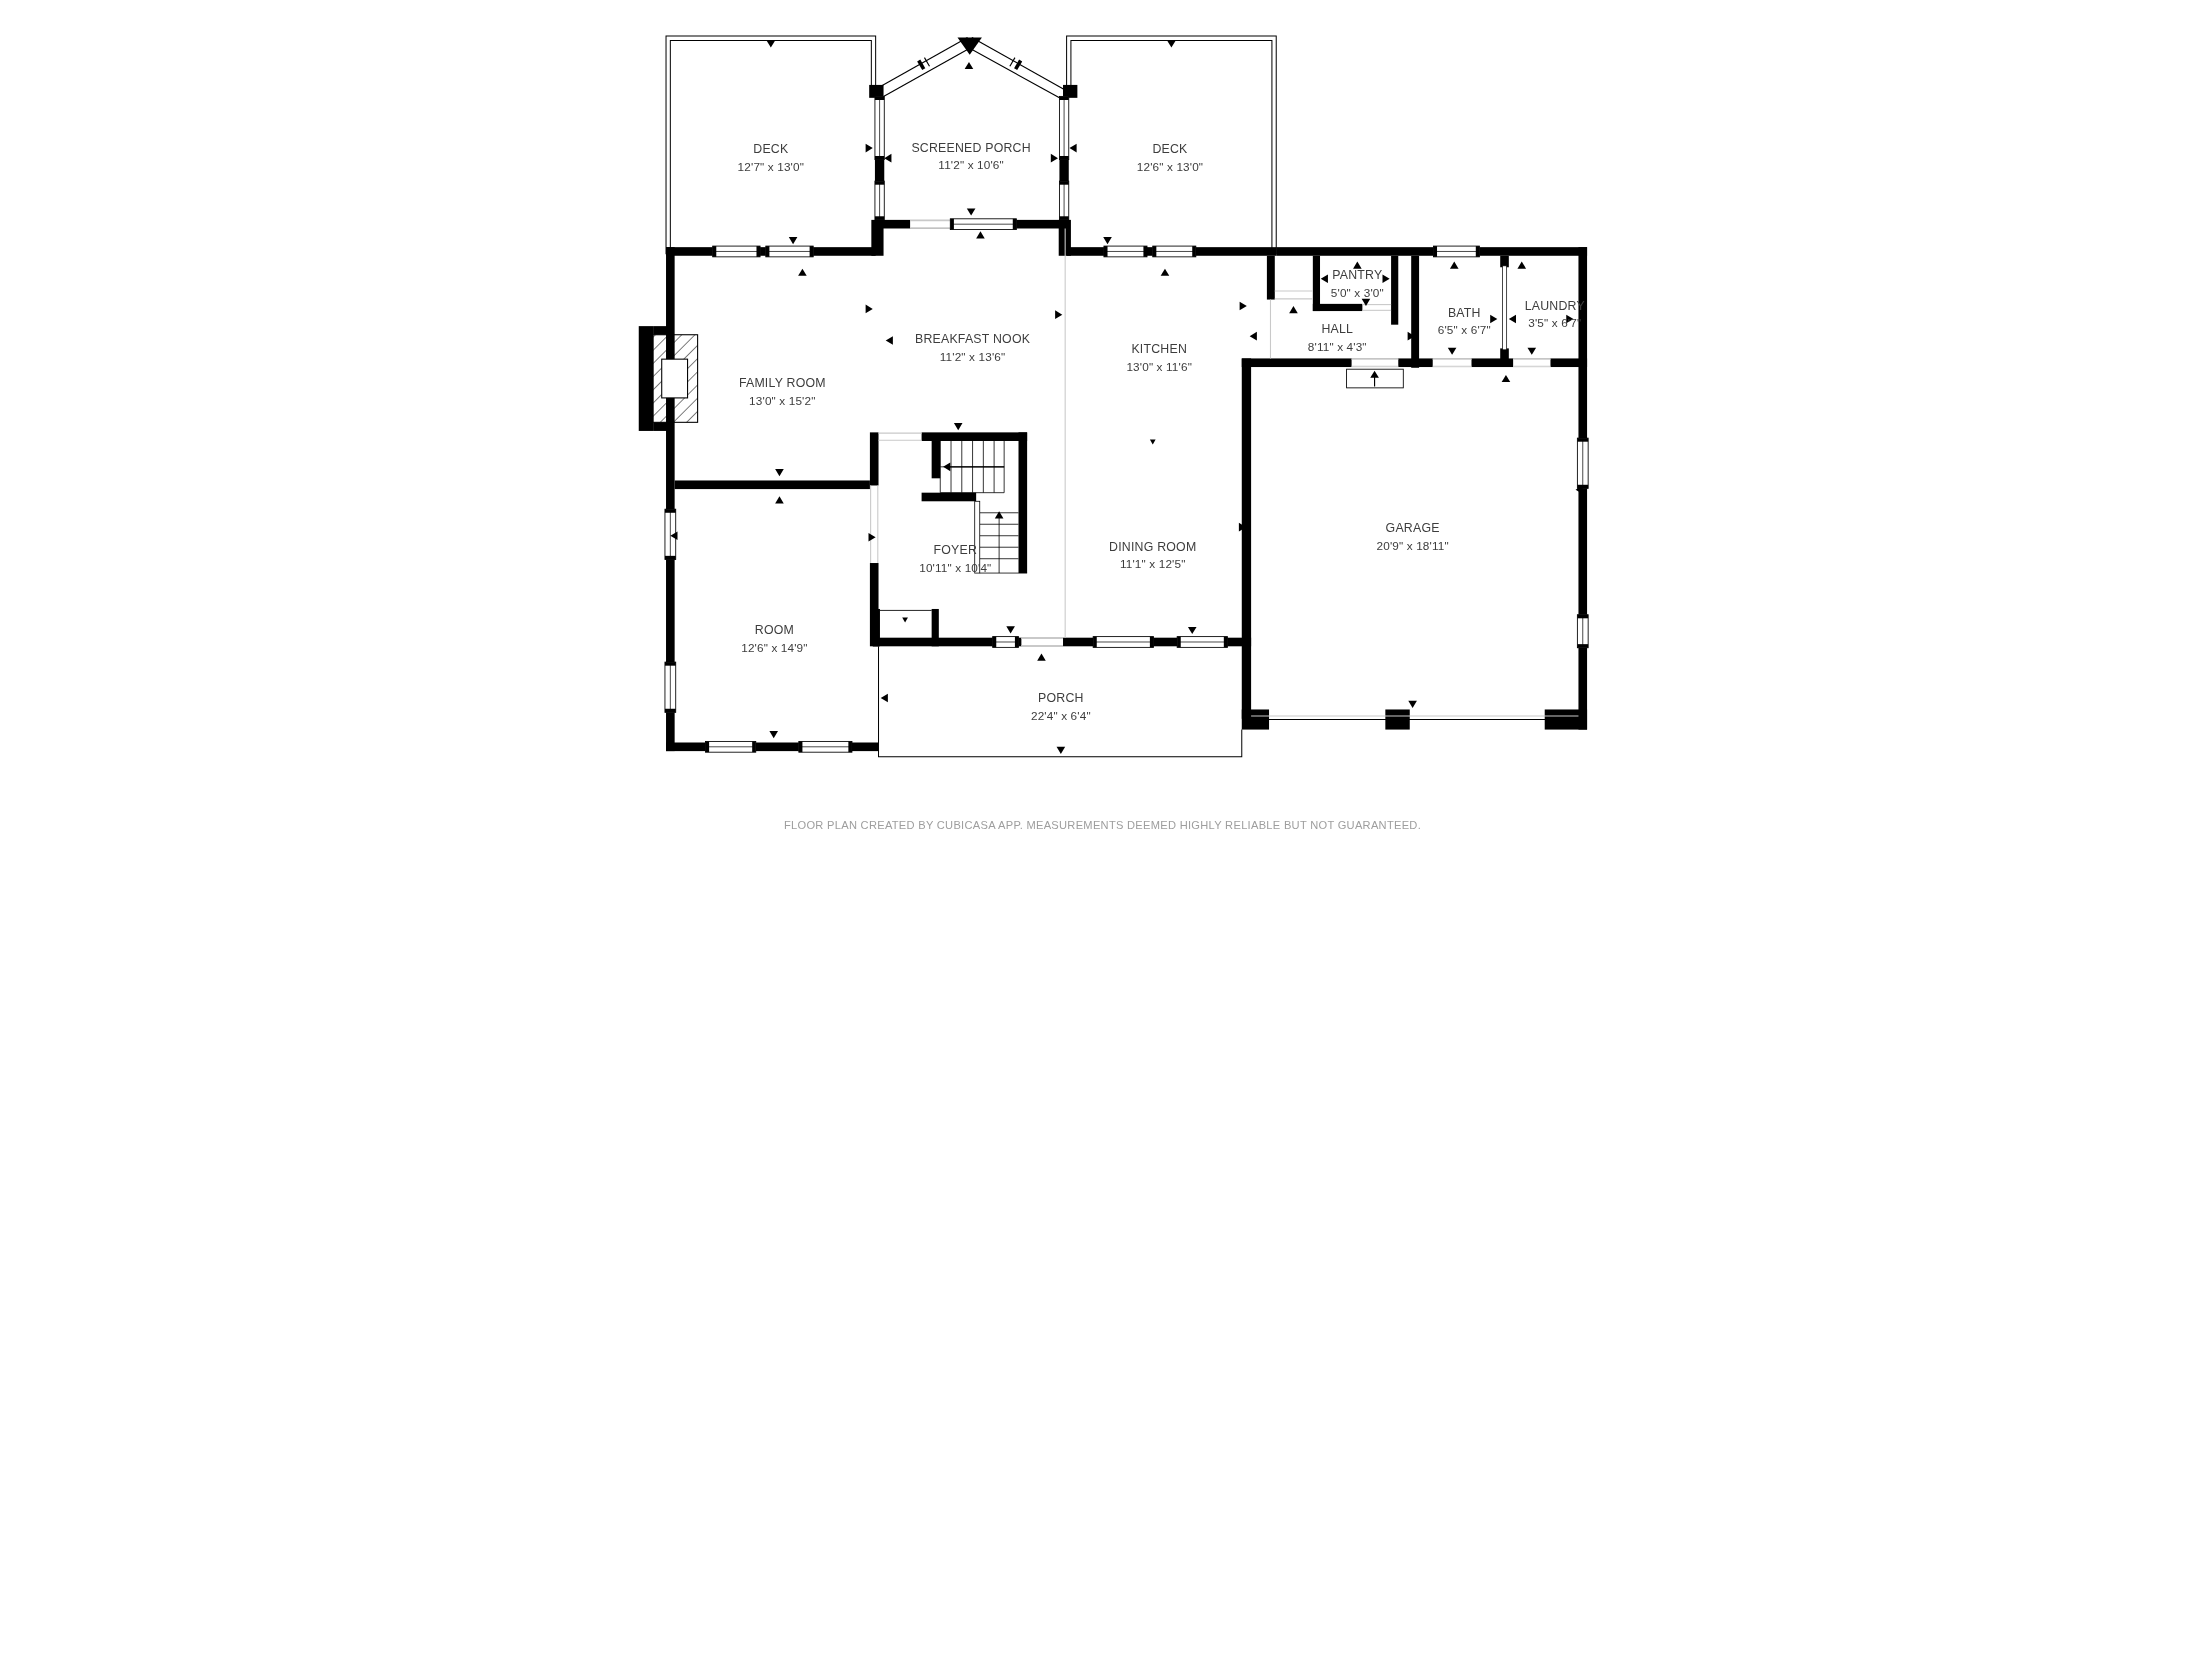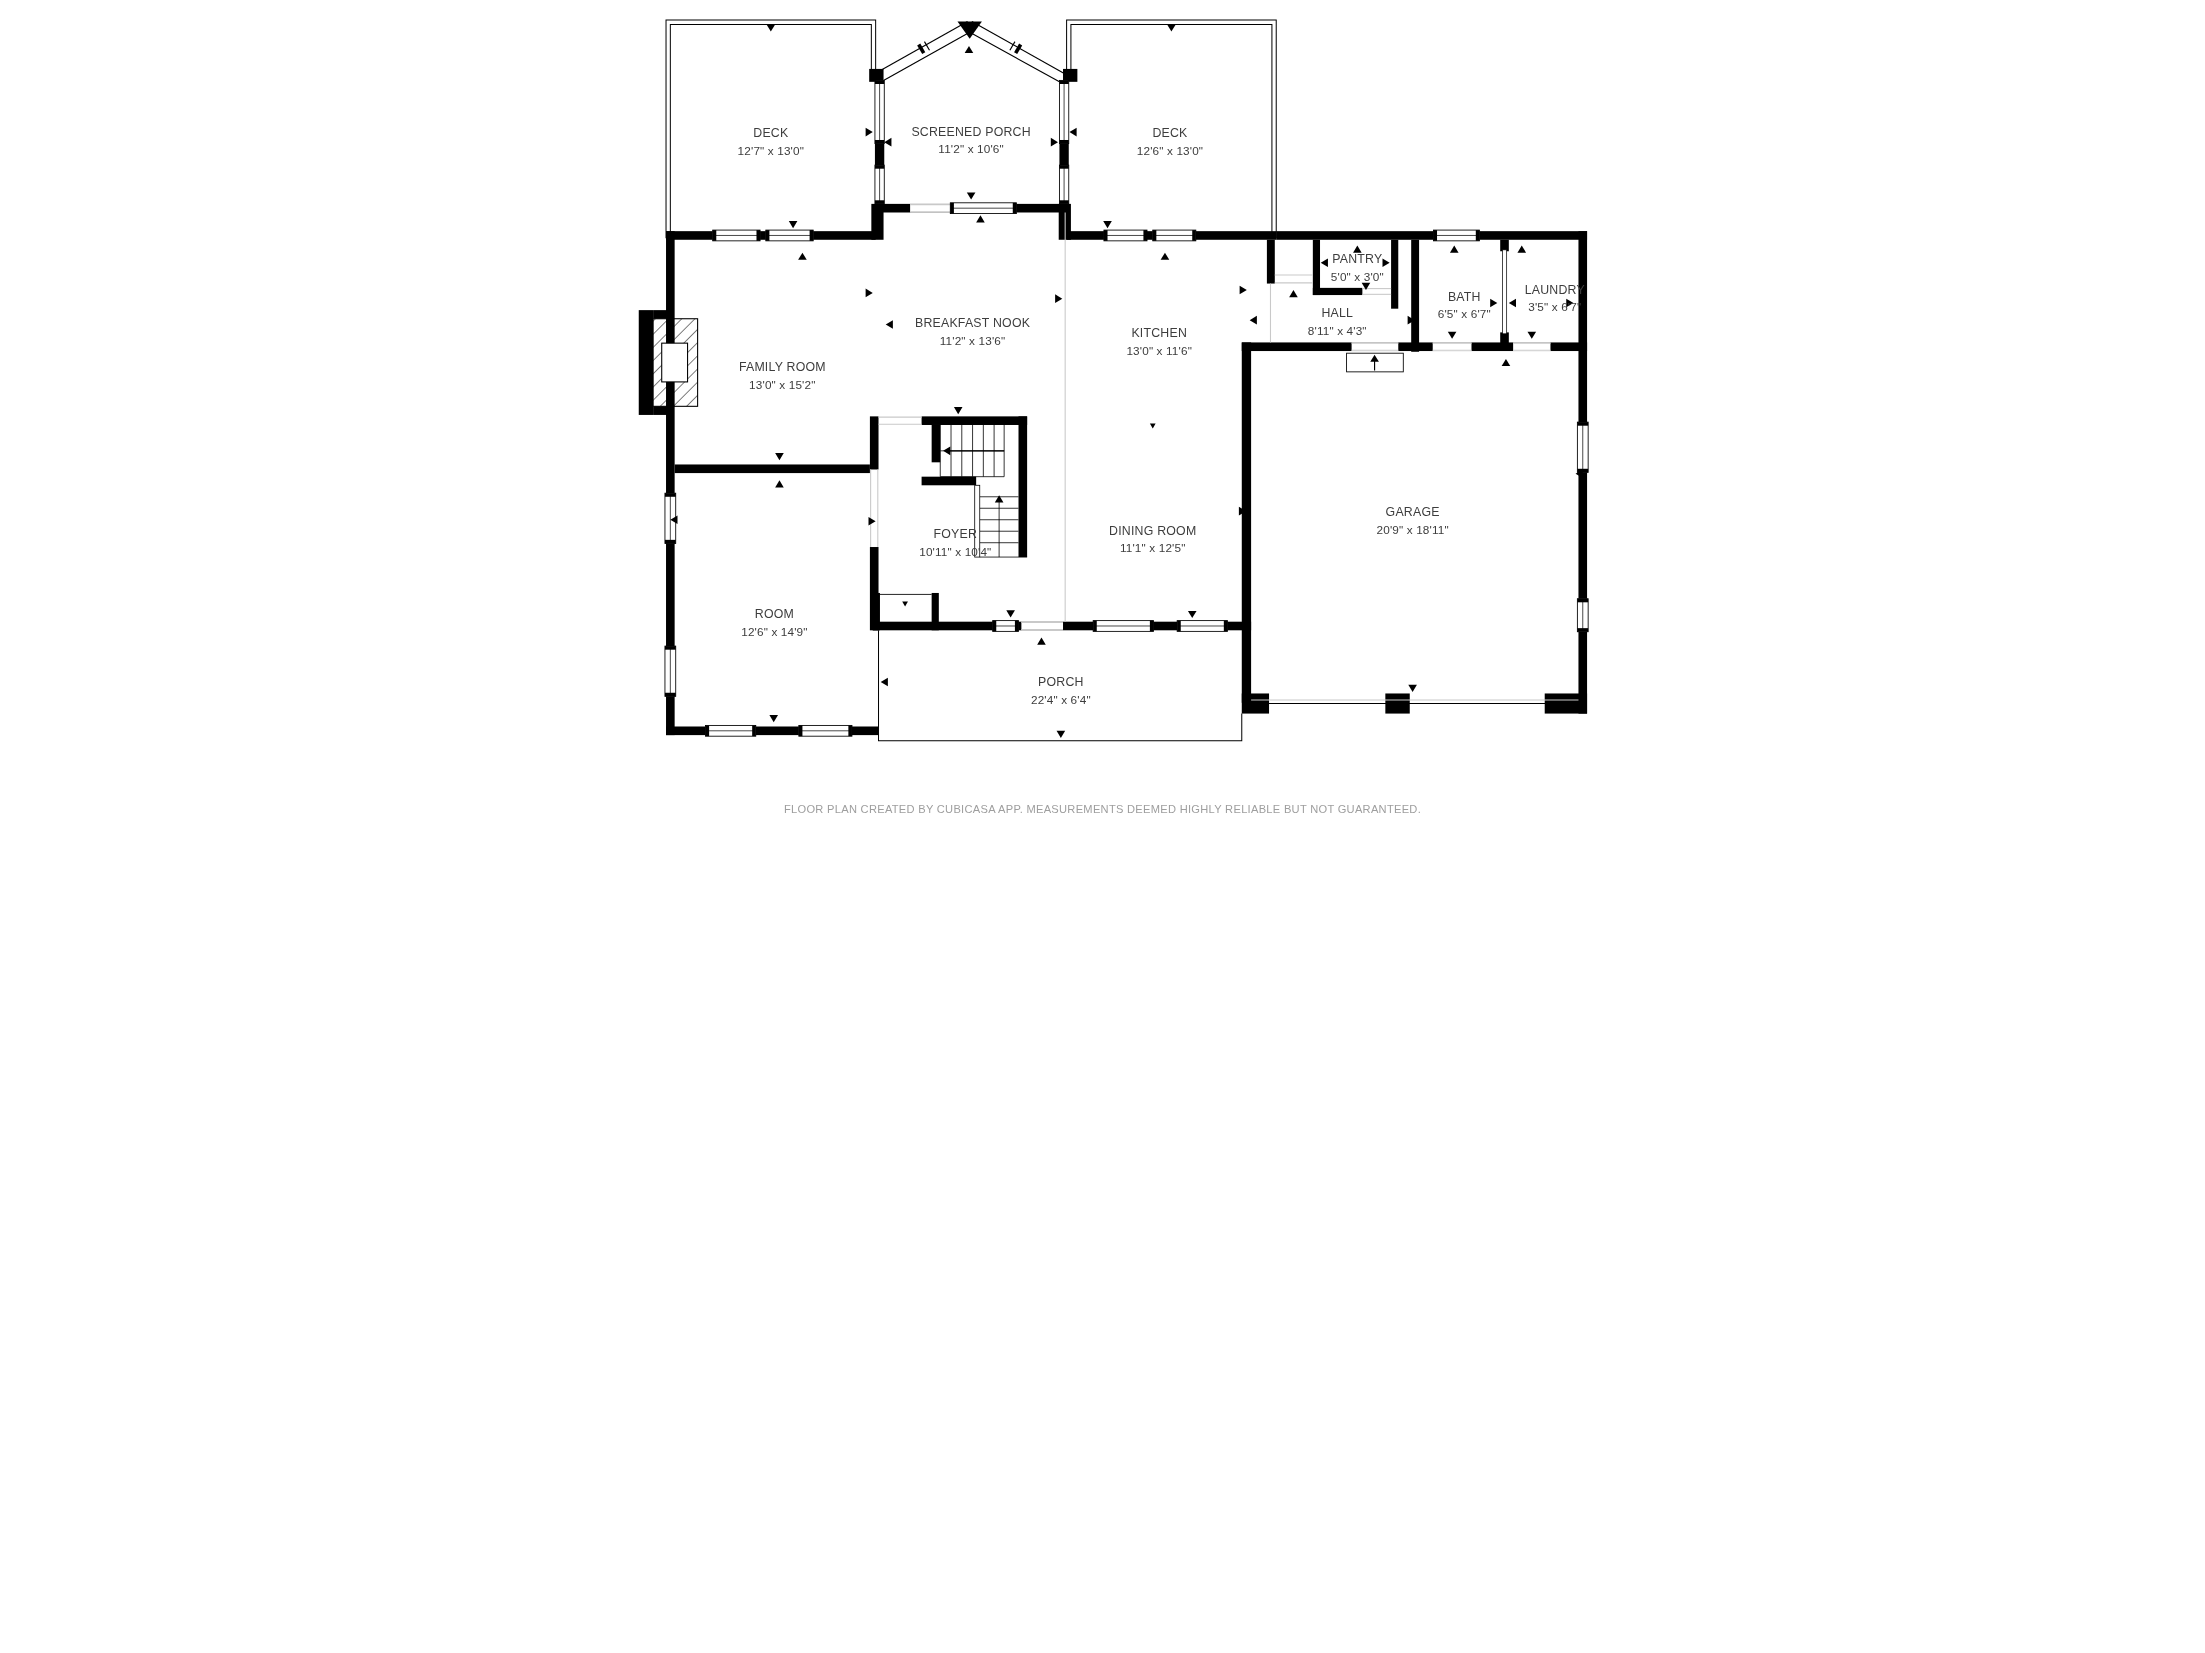--- a/index.html
+++ b/index.html
@@ -1,17 +1,17 @@
 <!DOCTYPE html>
 <html style="font-size:11.5px"><head>
 <meta charset="utf-8">
 <style>
   html,body{margin:0;padding:0;background:#ffffff;}
   body{font-family:"Liberation Sans", sans-serif;}
-  .plan-wrap{width:1103px;margin:0 auto;}
+  .plan-wrap{width:1103px;margin:16px auto;}
   svg{display:block;}
   .room-name{font-size:17.2px;letter-spacing:.3px;}
   .room-dims{font-size:16.4px;letter-spacing:.2px;}
 </style>
 </head>
 <body>
 
 <div class="plan-wrap">
 <svg viewBox="0 0 1536 1152" width="1103" height="827">
   <defs>

